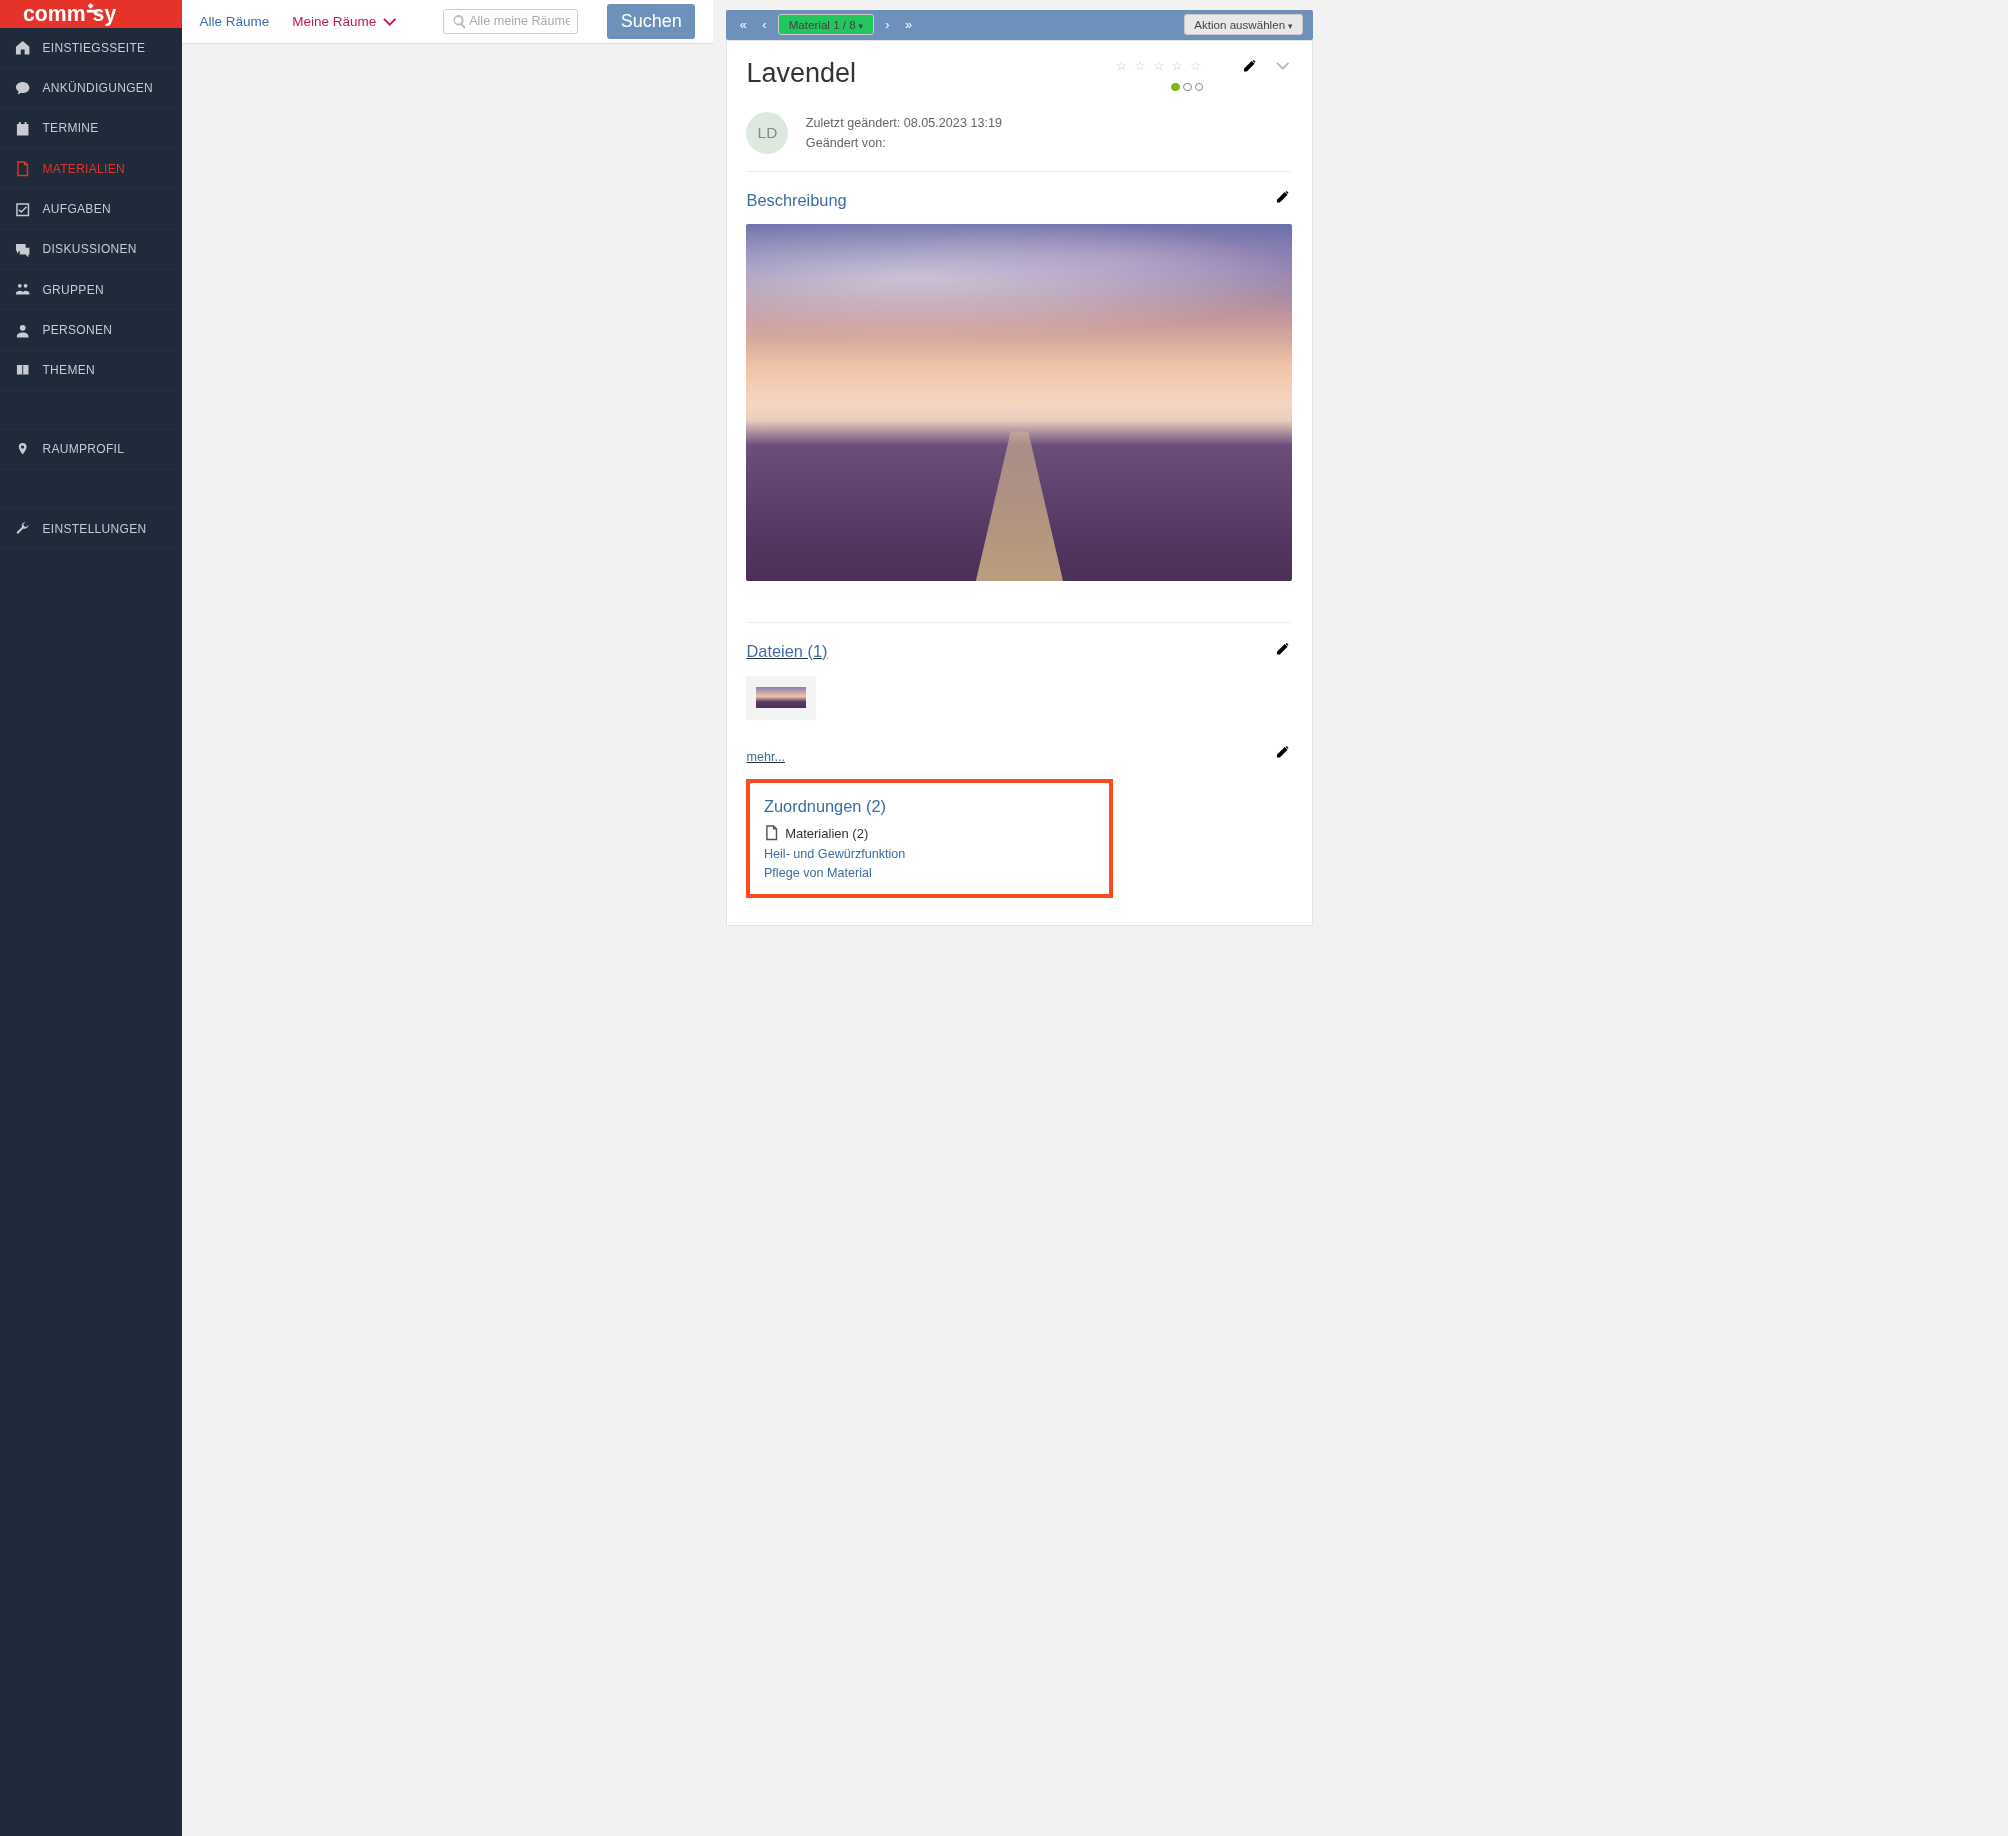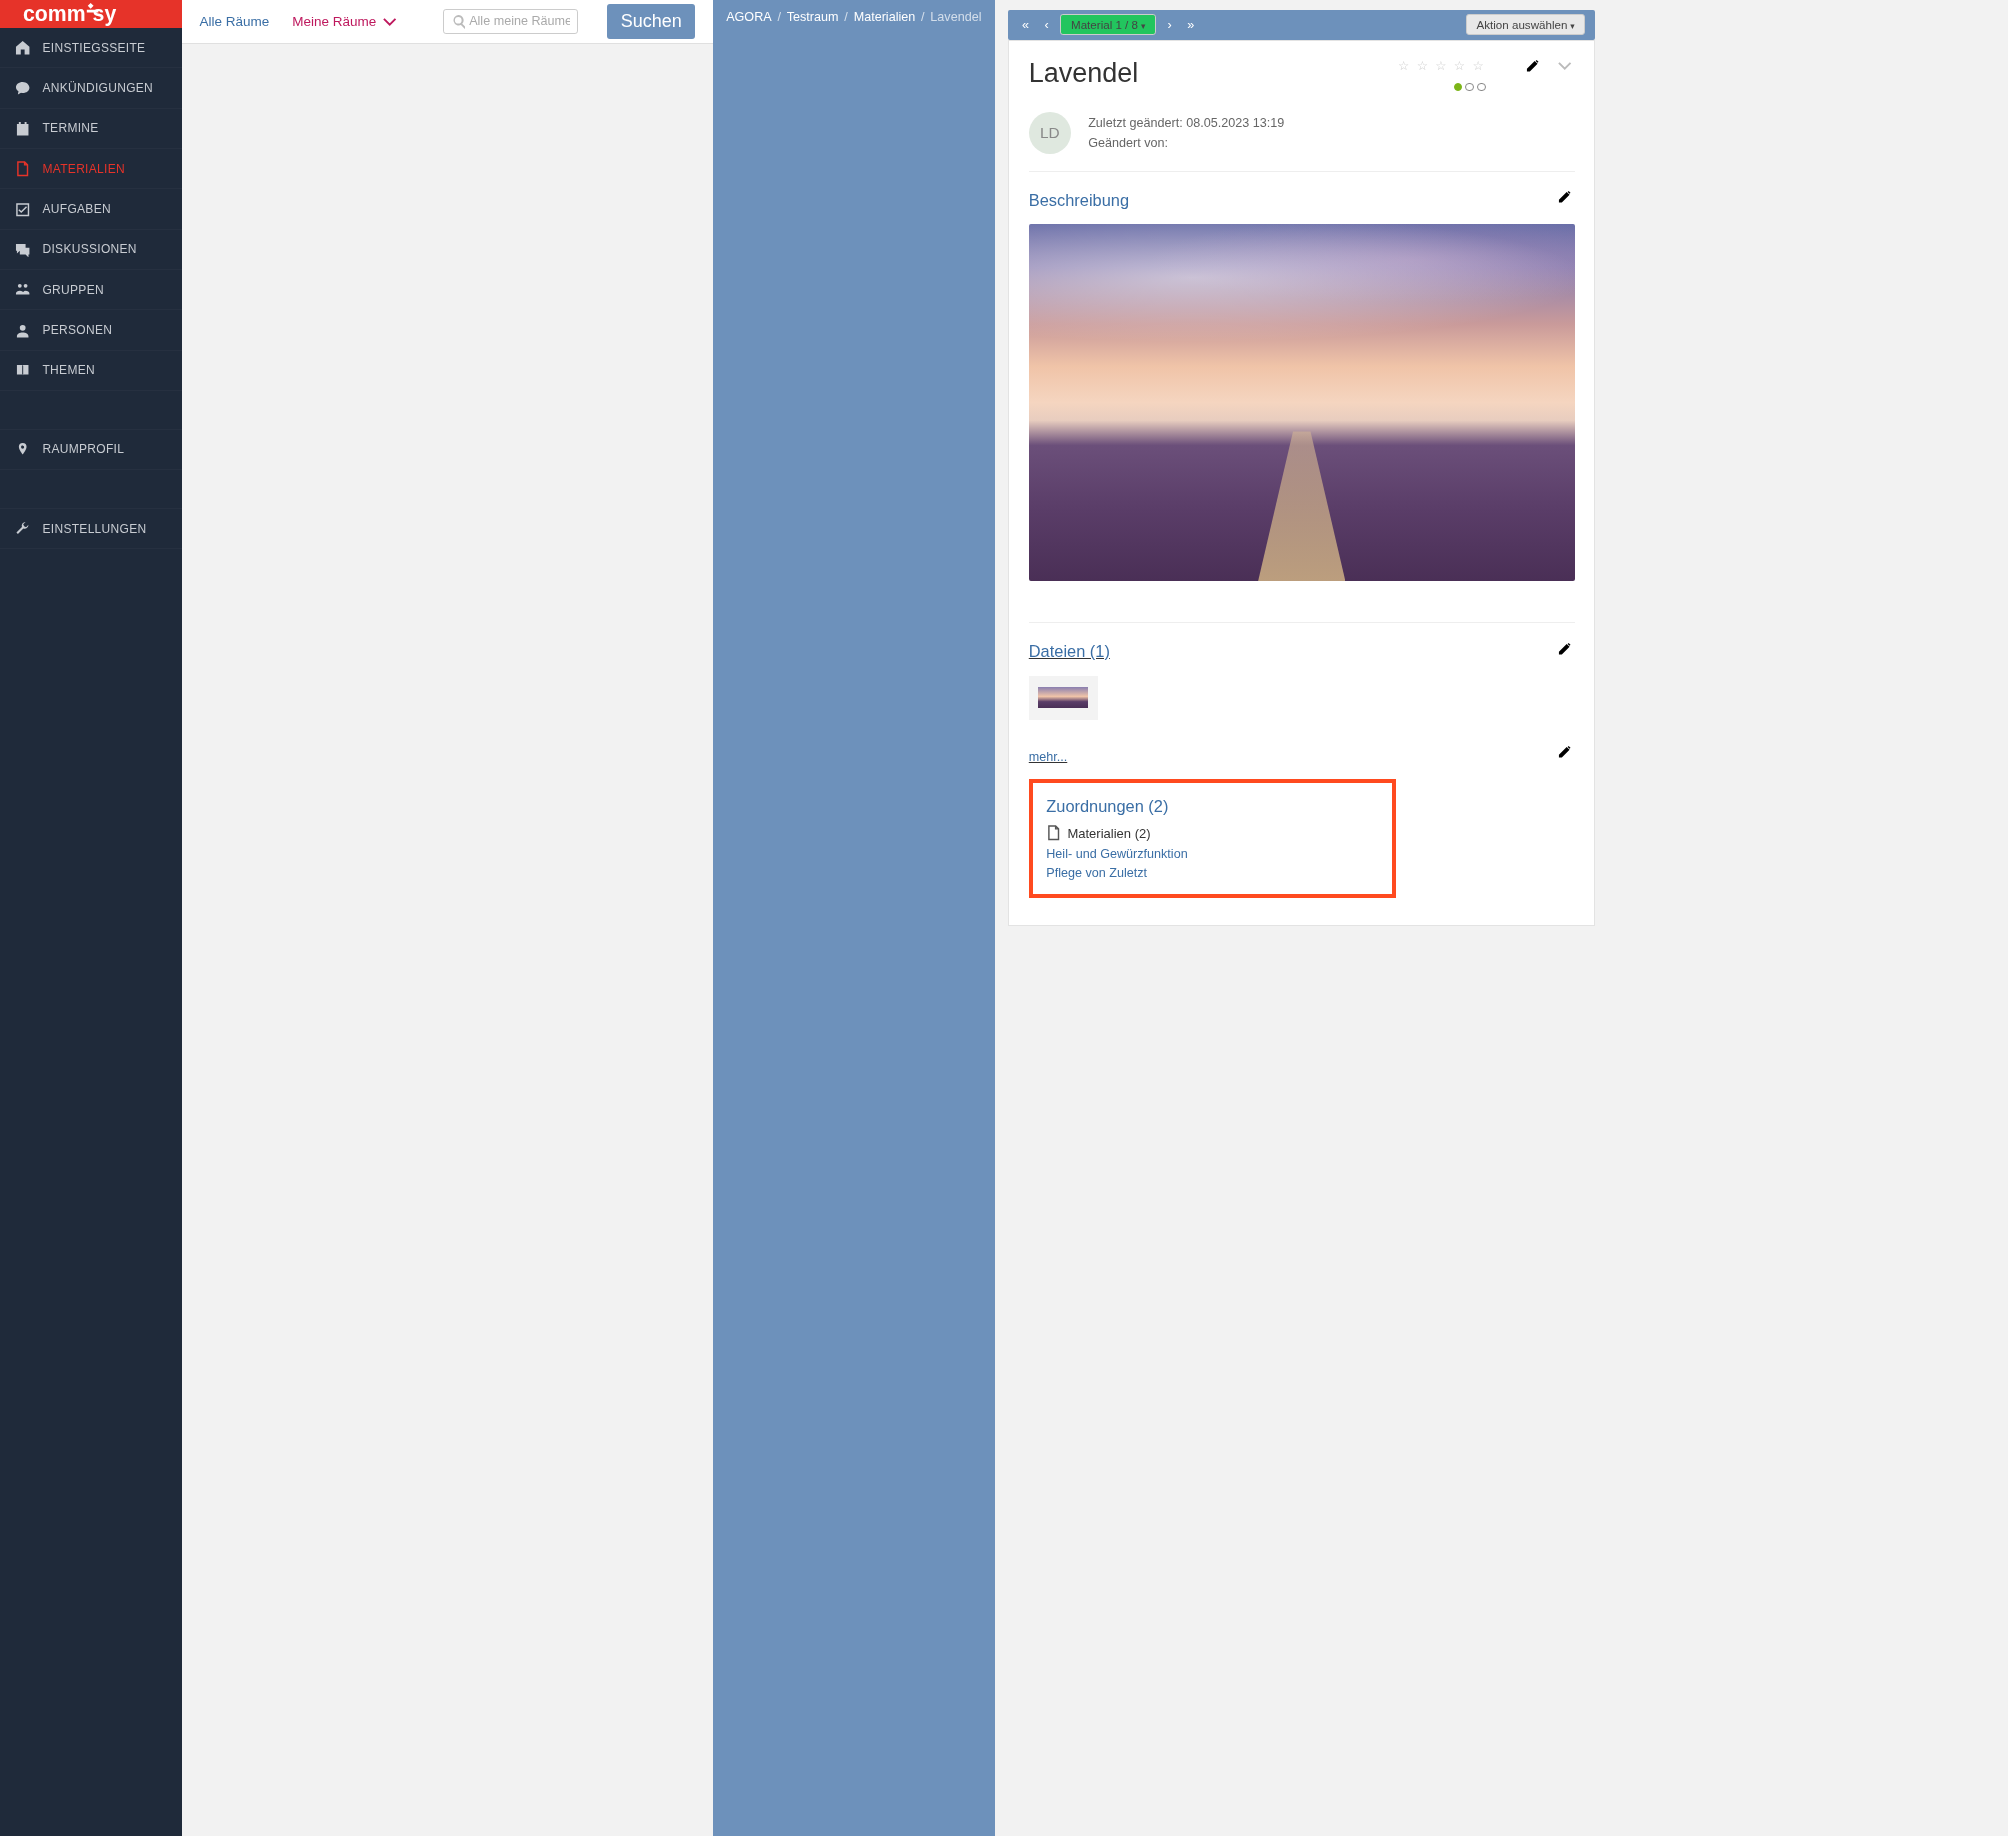--- a/index.html
+++ b/index.html
@@ -248,21 +248,20 @@
   <div class="spacer"></div>
   <div class="search-box">
     <svg class="ic" style="color:#bbb" viewBox="0 0 13.6875 16" width="13.2" height="15.4">
             <use href="#i-search"></use>
           </svg>
     <input type="text" placeholder="Alle meine Räume..." style="">
   </div>
   <button class="search-btn">Suchen</button>
 </div>
 
-<div class="breadcrumb" id="breadcrumb"><a href="#">AGORA</a><span class="sep">/</span><a href="#">Testraum</a><span class="sep">/</span><a href="#">Materialien</a><span class="sep">/</span><span class="current">Lavendel</span></div>
 
 <div class="content-wrap">
 
 <div class="nav-strip">
   <span class="arrows">«</span>
   <span class="arrows">‹</span>
   <span class="mat-badge">
     <span>Material 1 / 8</span><span class="caret">▾</span>
   </span>
   <span class="arrows">›</span>
@@ -331,21 +330,21 @@
     <div class="spacer"></div>
   </div>
   <div class="sub-line">
     <svg class="ic" style="color:#555;" viewBox="0 0 16 16" width="15.4" height="15.4">
                 <use href="#i-file"></use>
               </svg>
     <span>Materialien (2)</span>
   </div>
   <div id="assign-links">
               <a class="link-item">Heil- und Gewürzfunktion</a>
-              <a class="link-item">Pflege von Zuletzt</a>
+              <a class="link-item">Pflege von Material</a>
             </div>
 </div>
 <div style="position:relative;">
   <span class="section-edit" style="position:absolute; right:0; top:-154px;"><svg class="ic-lg" viewBox="0 0 18 18" width="17.4" height="17.4">
                 <use href="#i-edit"></use>
               </svg></span>
 </div>
 
 </div>
 

